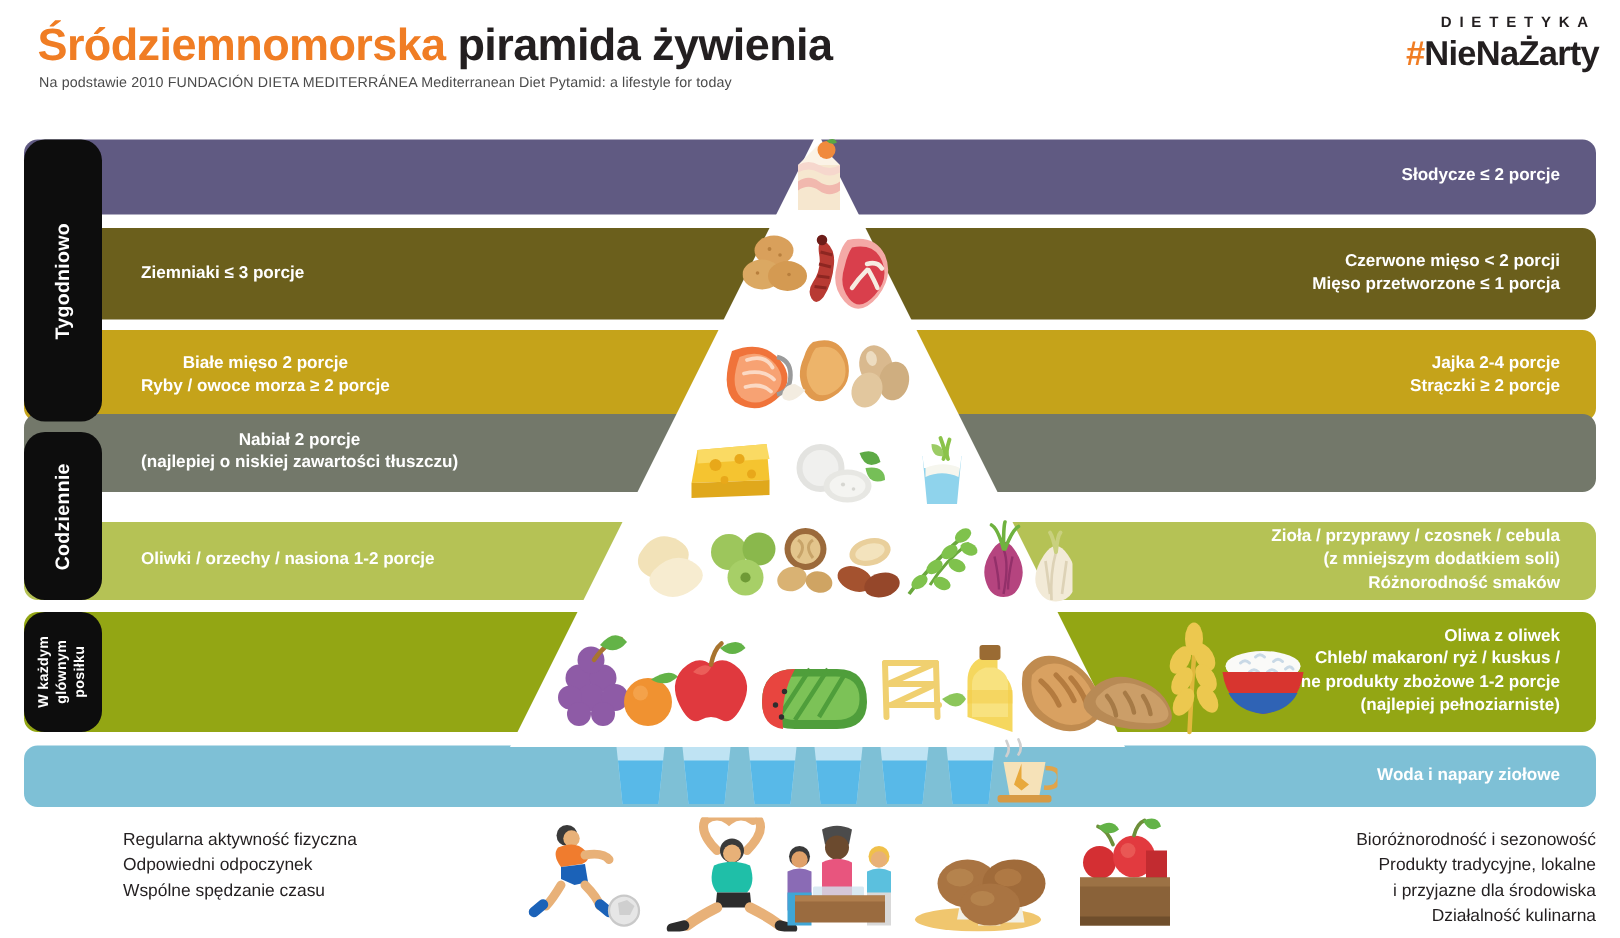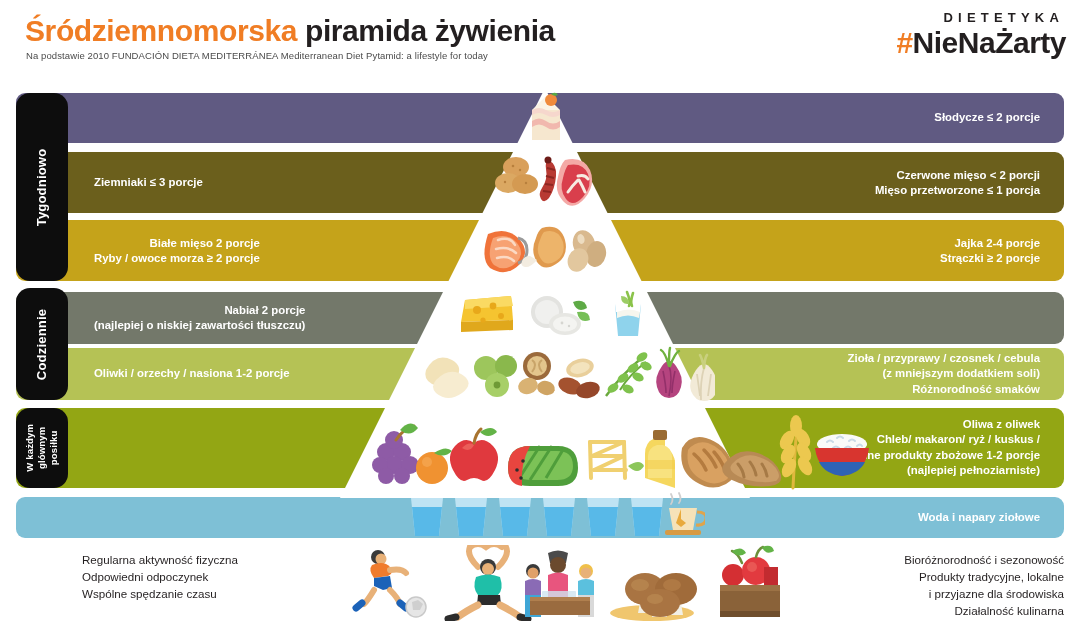--- a/index.html
+++ b/index.html
@@ -13,38 +13,38 @@
   }
 
   
   #header { position:absolute; left:0; top:0; width:1080px; height:88px; }
   #title { position:absolute; left:25px; top:14px; font-size:30px; font-weight:bold; letter-spacing:-0.4px; white-space:nowrap; }
   #title .hl { color:#f07d24; }
   #title .rest { color:#231f20; }
   #subtitle { position:absolute; left:26px; top:50px; font-size:9.5px; color:#4b4b4b; letter-spacing:0.1px; white-space:nowrap; }
 
   #logo { position:absolute; right:14px; top:10px; text-align:right; }
-  #logo-kicker { font-size:13px; letter-spacing:5.2px; color:#231f20; font-weight:bold; margin-right:2px; }
-  #logo-main { font-size:30px; font-weight:bold; color:#231f20; letter-spacing:-0.5px; line-height:1.05; margin-top:2px; }
+  #logo-kicker { font-size:10px; letter-spacing:5.2px; color:#231f20; font-weight:bold; margin-right:2px; }
+  #logo-main { font-size:23px; font-weight:bold; color:#231f20; letter-spacing:-0.5px; line-height:1.05; margin-top:2px; }
   #logo-main .hash { color:#f07d24; }
 
   
   #stage { position:absolute; left:0; top:88px; width:1080px; height:455px; }
 
   .band { position:absolute; left:16px; width:1048px; }
   .band .fill { position:absolute; inset:0; }
   .rounded-l .fill { border-top-left-radius:9px; border-bottom-left-radius:9px; }
   .rounded-r .fill { border-top-right-radius:9px; border-bottom-right-radius:9px; }
 
   .band .lbl {
     position:absolute; top:50%; transform:translateY(-50%);
     color:#ffffff; font-size:11.4px; font-weight:bold; line-height:1.35;
     white-space:pre-line;
   }
-  .lbl.left  { left:78px; text-align:right; }
+  .lbl.left  { left:78px; text-align:center; }
   .lbl.right { right:24px; text-align:right; }
 
   
   #wedge {
     position:absolute; left:0; top:0; width:1080px; height:410px;
     pointer-events:none;
   }
 
   
   .sidetab {
@@ -95,21 +95,21 @@
   </div>
 
   <div class="band rounded-l rounded-r" style="top:132px;height:61px;">
     <div class="fill" style="background:#c5a31a;"></div>
     <div class="lbl left">Białe mięso 2 porcje
 Ryby / owoce morza ≥ 2 porcje</div>
     <div class="lbl right">Jajka 2-4 porcje
 Strączki ≥ 2 porcje</div>
   </div>
 
-  <div class="band rounded-l rounded-r" style="top:204px;height:52px;padding-left:42px;">
+  <div class="band rounded-l rounded-r" style="top:188px;height:52px;padding-left:42px;">
     <div class="fill" style="background:#73786a;"></div>
     <div class="lbl left">Nabiał 2 porcje
 (najlepiej o niskiej zawartości tłuszczu)</div>
   </div>
 
   <div class="band rounded-l rounded-r" style="top:260px;height:52px;">
     <div class="fill" style="background:#b5c255;"></div>
     <div class="lbl left">Oliwki / orzechy / nasiona 1-2 porcje</div>
     <div class="lbl right">Zioła / przyprawy / czosnek / cebula
 (z mniejszym dodatkiem soli)

